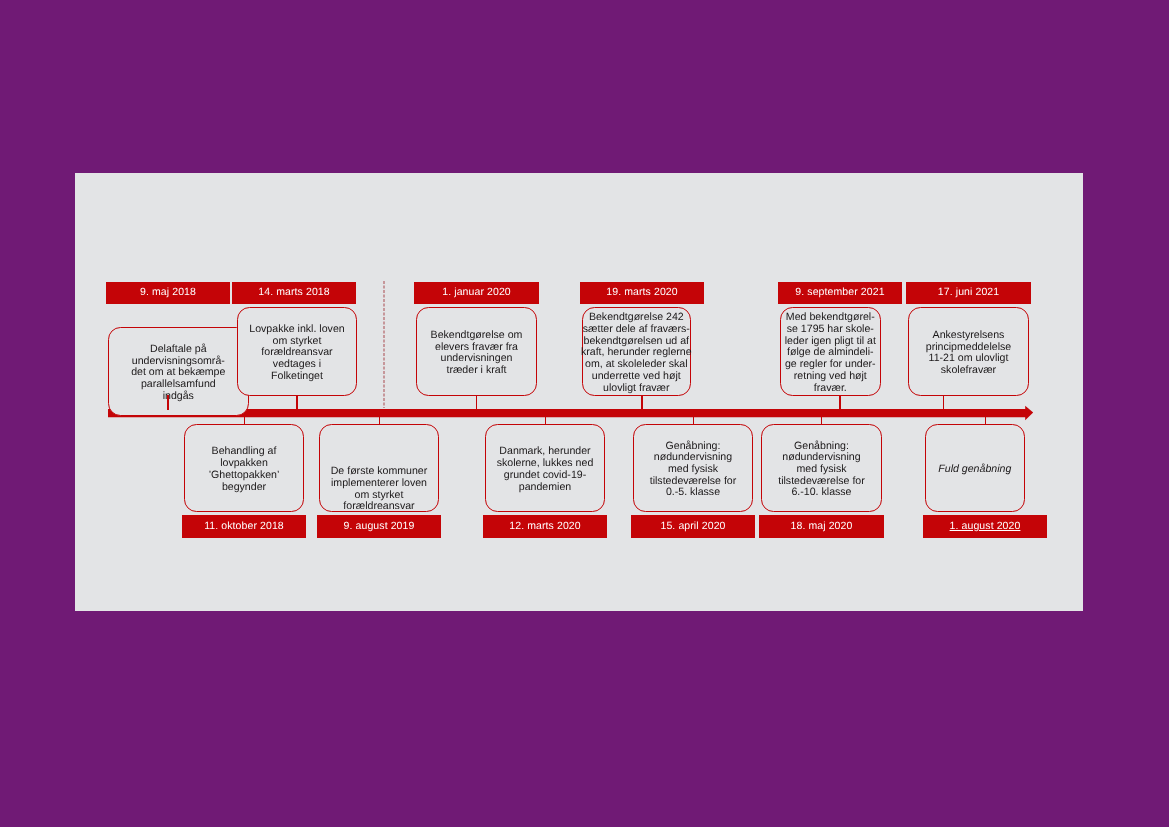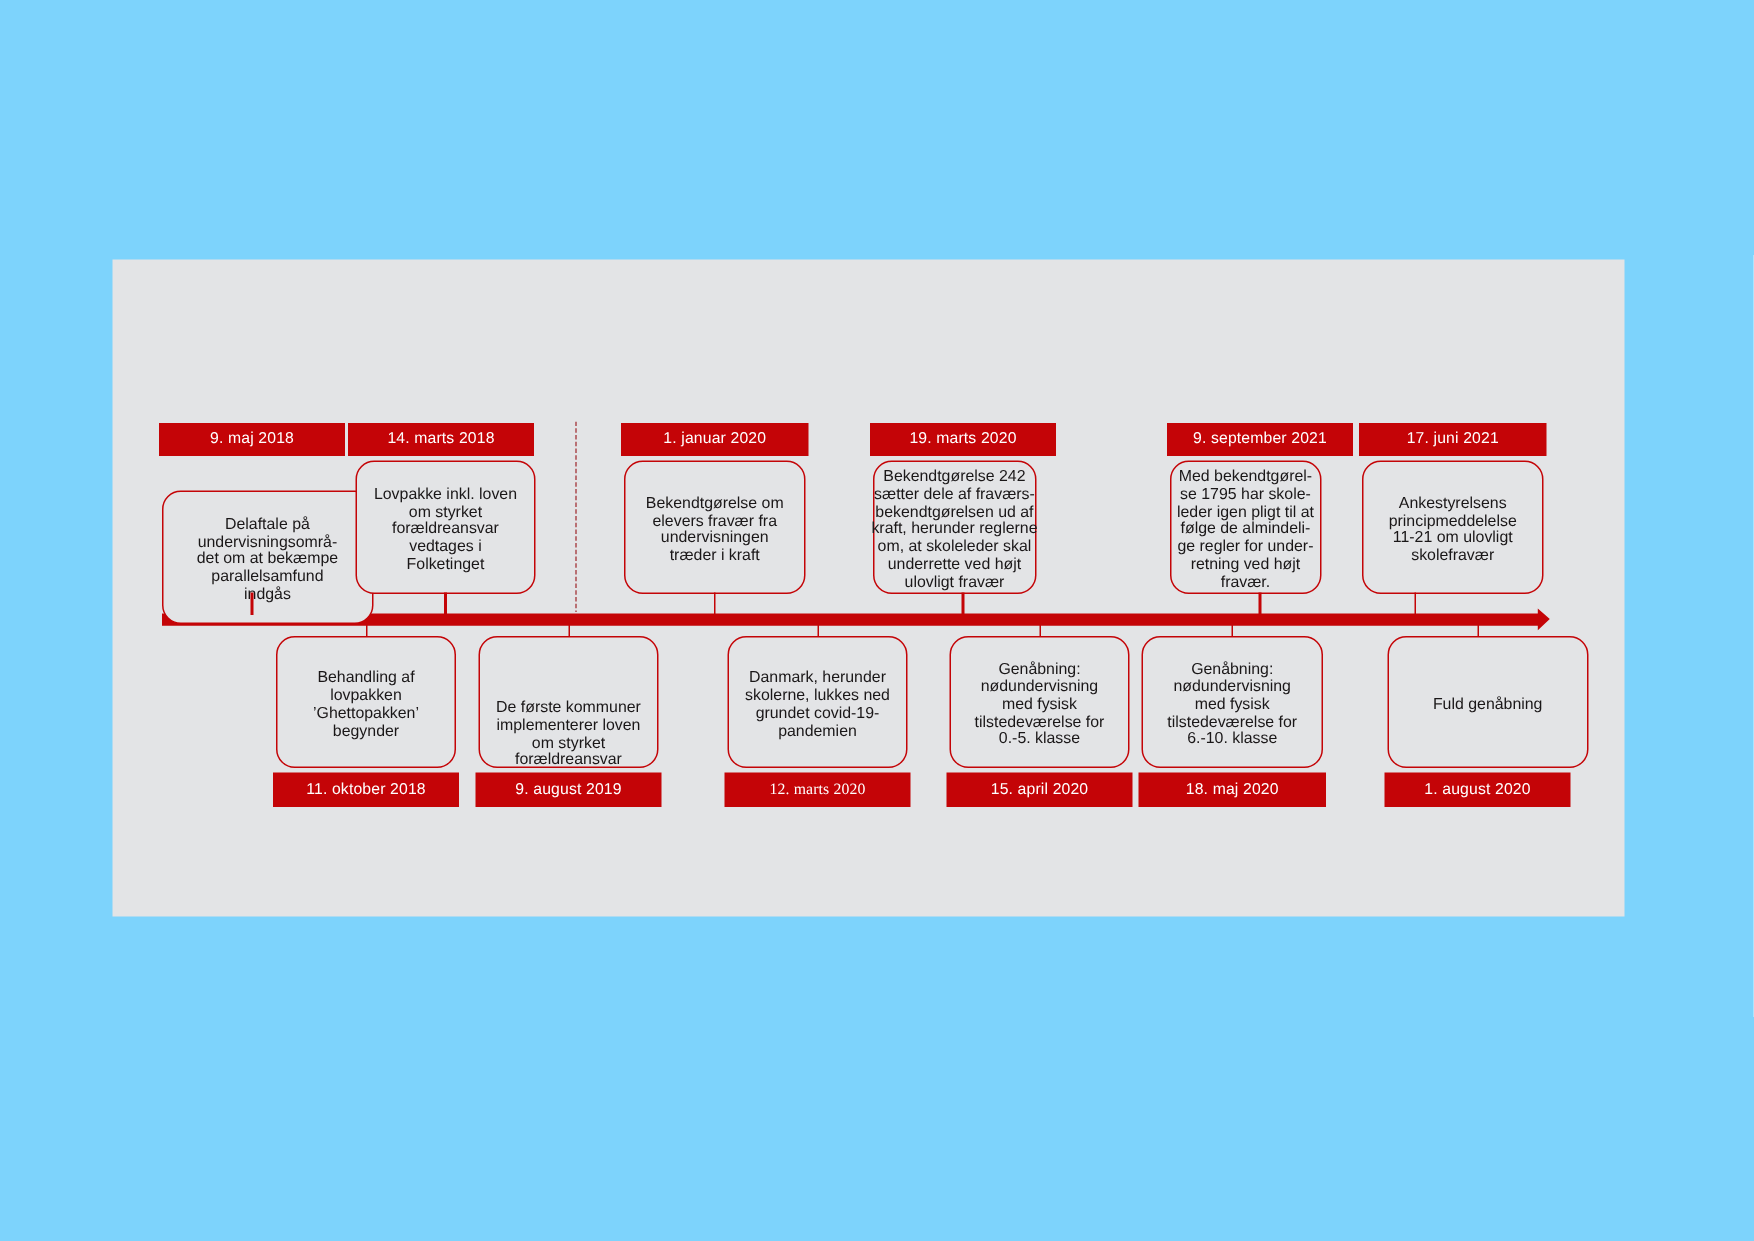--- a/index.html
+++ b/index.html
@@ -1,19 +1,19 @@
 <!DOCTYPE html>
 <html><head>
 <meta charset="utf-8">
 <title>Tidslinje</title>
 <style>
   html,body{margin:0;padding:0;background:#ffffff;}
   body{width:1169px;height:827px;font-family:"Liberation Sans",sans-serif;
        overflow:hidden;-webkit-font-smoothing:antialiased;text-rendering:geometricPrecision;}
-  #stage{position:relative;width:1169px;height:827px;background:#7dd3fc;}
+  #stage{position:relative;width:1169px;height:827px;background:#701a75;}
   #panel{position:absolute;left:75px;top:173px;width:1008px;height:438px;background:#e3e4e6;}
 
   .tl-axis{position:absolute;left:108px;top:404px;width:930px;height:18px;}
   .dash{position:absolute;left:381.6px;top:281.2px;width:4px;height:127px;}
 
   .event{position:absolute;left:0;top:0;width:0;height:0;}
 
   .datebox{position:absolute;background:#c40407;color:#ffffff;font-size:10.5px;
             text-align:center;letter-spacing:0.1px;}
   .datebox.top{top:282px;height:21.5px;line-height:21.5px;}
@@ -99,36 +99,36 @@
     <div class="card card-below" style="left:318.8px;width:120.4px;align-items:flex-end;">
         <p>De første kommuner<br>implementerer loven<br>om styrket<br>forældreansvar</p>
       </div>
     <div class="datebox bot" style="left:317px;width:124px;">9. august 2019</div>
   </div>
   <div class="event event-below">
     <div class="stem stem-below" style="left:544.50px;"></div>
     <div class="card card-below" style="left:484.8px;width:120.4px;">
         <p>Danmark, herunder<br>skolerne, lukkes ned<br>grundet covid-19-<br>pandemien</p>
       </div>
-    <div class="datebox bot" style="left:483px;width:124px;font-family:Liberation Serif, serif;">12. marts 2020</div>
+    <div class="datebox bot" style="left:483px;width:124px;">12. marts 2020</div>
   </div>
   <div class="event event-below">
     <div class="stem stem-below" style="left:692.50px;"></div>
     <div class="card card-below" style="left:632.8px;width:120.4px;">
         <p>Genåbning:<br>nødundervisning<br>med fysisk<br>tilstedeværelse for<br>0.-5. klasse</p>
       </div>
     <div class="datebox bot" style="left:631px;width:124px;">15. april 2020</div>
   </div>
   <div class="event event-below">
     <div class="stem stem-below" style="left:821.00px;"></div>
     <div class="card card-below" style="left:760.8px;width:121.4px;">
         <p>Genåbning:<br>nødundervisning<br>med fysisk<br>tilstedeværelse for<br>6.-10. klasse</p>
       </div>
     <div class="datebox bot" style="left:759px;width:125px;">18. maj 2020</div>
   </div>
   <div class="event event-below">
     <div class="stem stem-below" style="left:984.50px;"></div>
-    <div class="card card-below" style="left:924.8px;width:134px;">
+    <div class="card card-below" style="left:924.8px;width:100px;font-style:italic;">
         <p>Fuld genåbning</p>
       </div>
-    <div class="datebox bot" style="left:923px;width:124px;">1. august 2020</div>
+    <div class="datebox bot" style="left:923px;width:124px;text-decoration:underline;">1. august 2020</div>
   </div>
 </div>
 
 </body></html>

